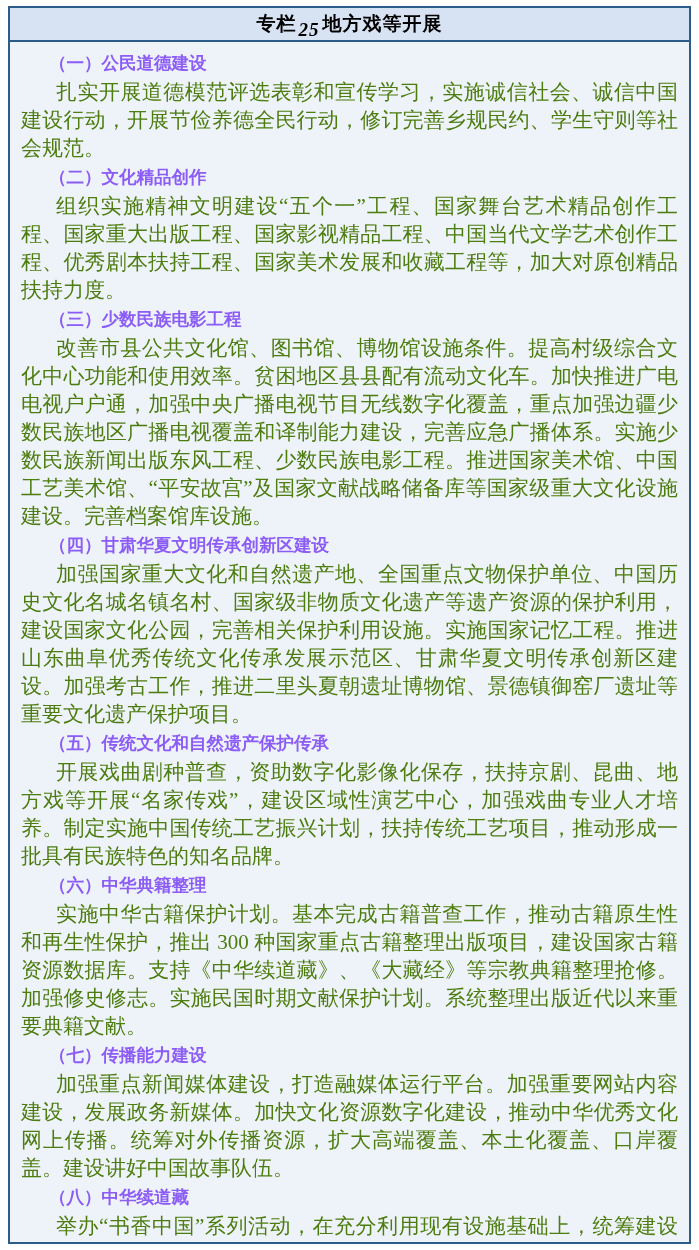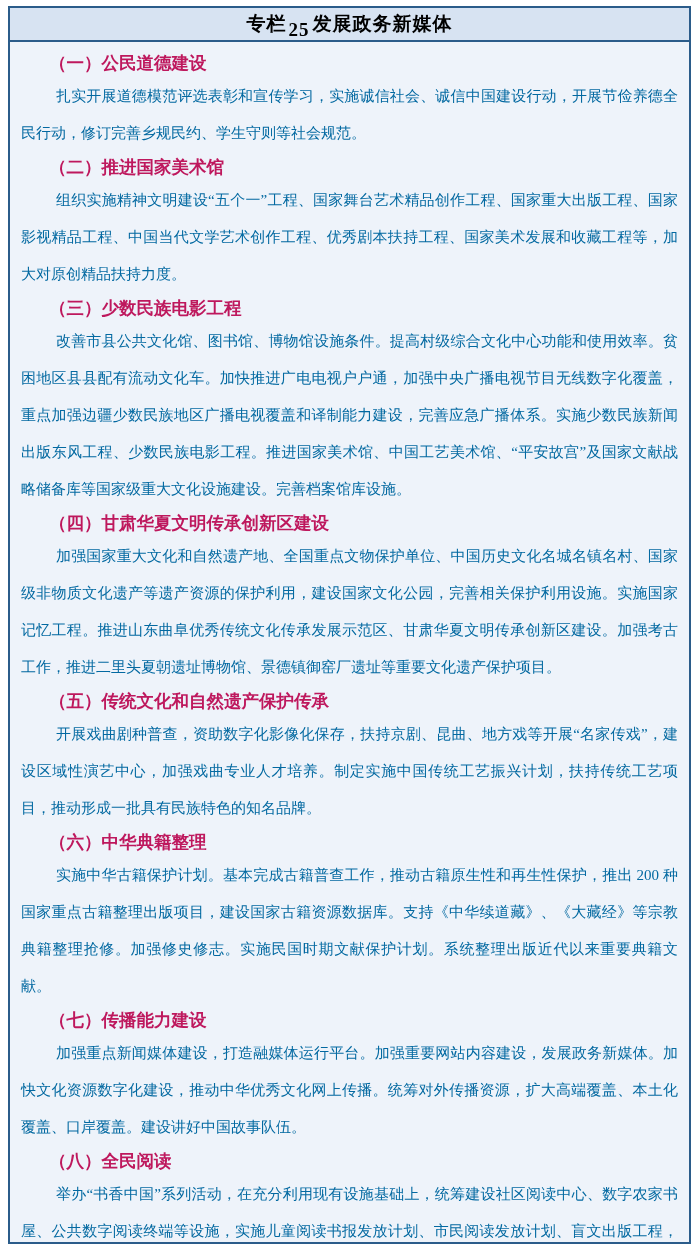--- a/index.html
+++ b/index.html
@@ -38,80 +38,81 @@
     display: flex;
     align-items: center;
     justify-content: center;
     font-weight: bold;
     font-size: 19px;
     letter-spacing: 1px;
     color: #000000;
   }
   .box-title .num {
     margin: 12px 3px 0 2px;
+    font-style: italic;
   }
   .box-body {
     flex: 1 1 auto;
     padding: 6px 11px 4px 11px;
     box-sizing: border-box;
     overflow: hidden;
   }
   .sec-head {
     font-size: 17.5px;
     font-weight: bold;
     line-height: 30px;
     text-indent: 28px;
-    color: #be185d;
+    color: #8b5cf6;
     white-space: nowrap;
   }
   .para {
-    font-size: 15px;
-    line-height: 37px;
+    font-size: 21px;
+    line-height: 28px;
     text-indent: 35px;
     text-align: justify;
     text-justify: inter-ideograph;
-    color: #0369a1;
+    color: #4d7c0f;
   }
   .para.last {
     margin-bottom: 8px;
   }
 </style>
 </head>
 <body>
 
 <div class="page">
   <div class="box">
 
     <div class="box-title">
       <span>专栏</span>
       <span class="num">25</span>
-      <span>发展政务新媒体</span>
+      <span>地方戏等开展</span>
     </div>
 
     <div class="box-body">
 
       <div class="sec-head">（一）公民道德建设</div>
       <div class="para">扎实开展道德模范评选表彰和宣传学习，实施诚信社会、诚信中国建设行动，开展节俭养德全民行动，修订完善乡规民约、学生守则等社会规范。</div>
 
-      <div class="sec-head">（二）推进国家美术馆</div>
+      <div class="sec-head">（二）文化精品创作</div>
       <div class="para">组织实施精神文明建设“五个一”工程、国家舞台艺术精品创作工程、国家重大出版工程、国家影视精品工程、中国当代文学艺术创作工程、优秀剧本扶持工程、国家美术发展和收藏工程等，加大对原创精品扶持力度。</div>
 
       <div class="sec-head">（三）少数民族电影工程</div>
       <div class="para">改善市县公共文化馆、图书馆、博物馆设施条件。提高村级综合文化中心功能和使用效率。贫困地区县县配有流动文化车。加快推进广电电视户户通，加强中央广播电视节目无线数字化覆盖，重点加强边疆少数民族地区广播电视覆盖和译制能力建设，完善应急广播体系。实施少数民族新闻出版东风工程、少数民族电影工程。推进国家美术馆、中国工艺美术馆、“平安故宫”及国家文献战略储备库等国家级重大文化设施建设。完善档案馆库设施。</div>
 
       <div class="sec-head">（四）甘肃华夏文明传承创新区建设</div>
       <div class="para">加强国家重大文化和自然遗产地、全国重点文物保护单位、中国历史文化名城名镇名村、国家级非物质文化遗产等遗产资源的保护利用，建设国家文化公园，完善相关保护利用设施。实施国家记忆工程。推进山东曲阜优秀传统文化传承发展示范区、甘肃华夏文明传承创新区建设。加强考古工作，推进二里头夏朝遗址博物馆、景德镇御窑厂遗址等重要文化遗产保护项目。</div>
 
       <div class="sec-head">（五）传统文化和自然遗产保护传承</div>
       <div class="para">开展戏曲剧种普查，资助数字化影像化保存，扶持京剧、昆曲、地方戏等开展“名家传戏”，建设区域性演艺中心，加强戏曲专业人才培养。制定实施中国传统工艺振兴计划，扶持传统工艺项目，推动形成一批具有民族特色的知名品牌。</div>
 
       <div class="sec-head">（六）中华典籍整理</div>
-      <div class="para">实施中华古籍保护计划。基本完成古籍普查工作，推动古籍原生性和再生性保护，推出 200 种国家重点古籍整理出版项目，建设国家古籍资源数据库。支持《中华续道藏》、《大藏经》等宗教典籍整理抢修。加强修史修志。实施民国时期文献保护计划。系统整理出版近代以来重要典籍文献。</div>
+      <div class="para">实施中华古籍保护计划。基本完成古籍普查工作，推动古籍原生性和再生性保护，推出 300 种国家重点古籍整理出版项目，建设国家古籍资源数据库。支持《中华续道藏》、《大藏经》等宗教典籍整理抢修。加强修史修志。实施民国时期文献保护计划。系统整理出版近代以来重要典籍文献。</div>
 
       <div class="sec-head">（七）传播能力建设</div>
       <div class="para">加强重点新闻媒体建设，打造融媒体运行平台。加强重要网站内容建设，发展政务新媒体。加快文化资源数字化建设，推动中华优秀文化网上传播。统筹对外传播资源，扩大高端覆盖、本土化覆盖、口岸覆盖。建设讲好中国故事队伍。</div>
 
-      <div class="sec-head">（八）全民阅读</div>
+      <div class="sec-head">（八）中华续道藏</div>
       <div class="para last">举办“书香中国”系列活动，在充分利用现有设施基础上，统筹建设社区阅读中心、数字农家书屋、公共数字阅读终端等设施，实施儿童阅读书报发放计划、市民阅读发放计划、盲文出版工程，支持实体书店发展。</div>
 
     </div>
   </div>
 </div>
 
 </body></html>

